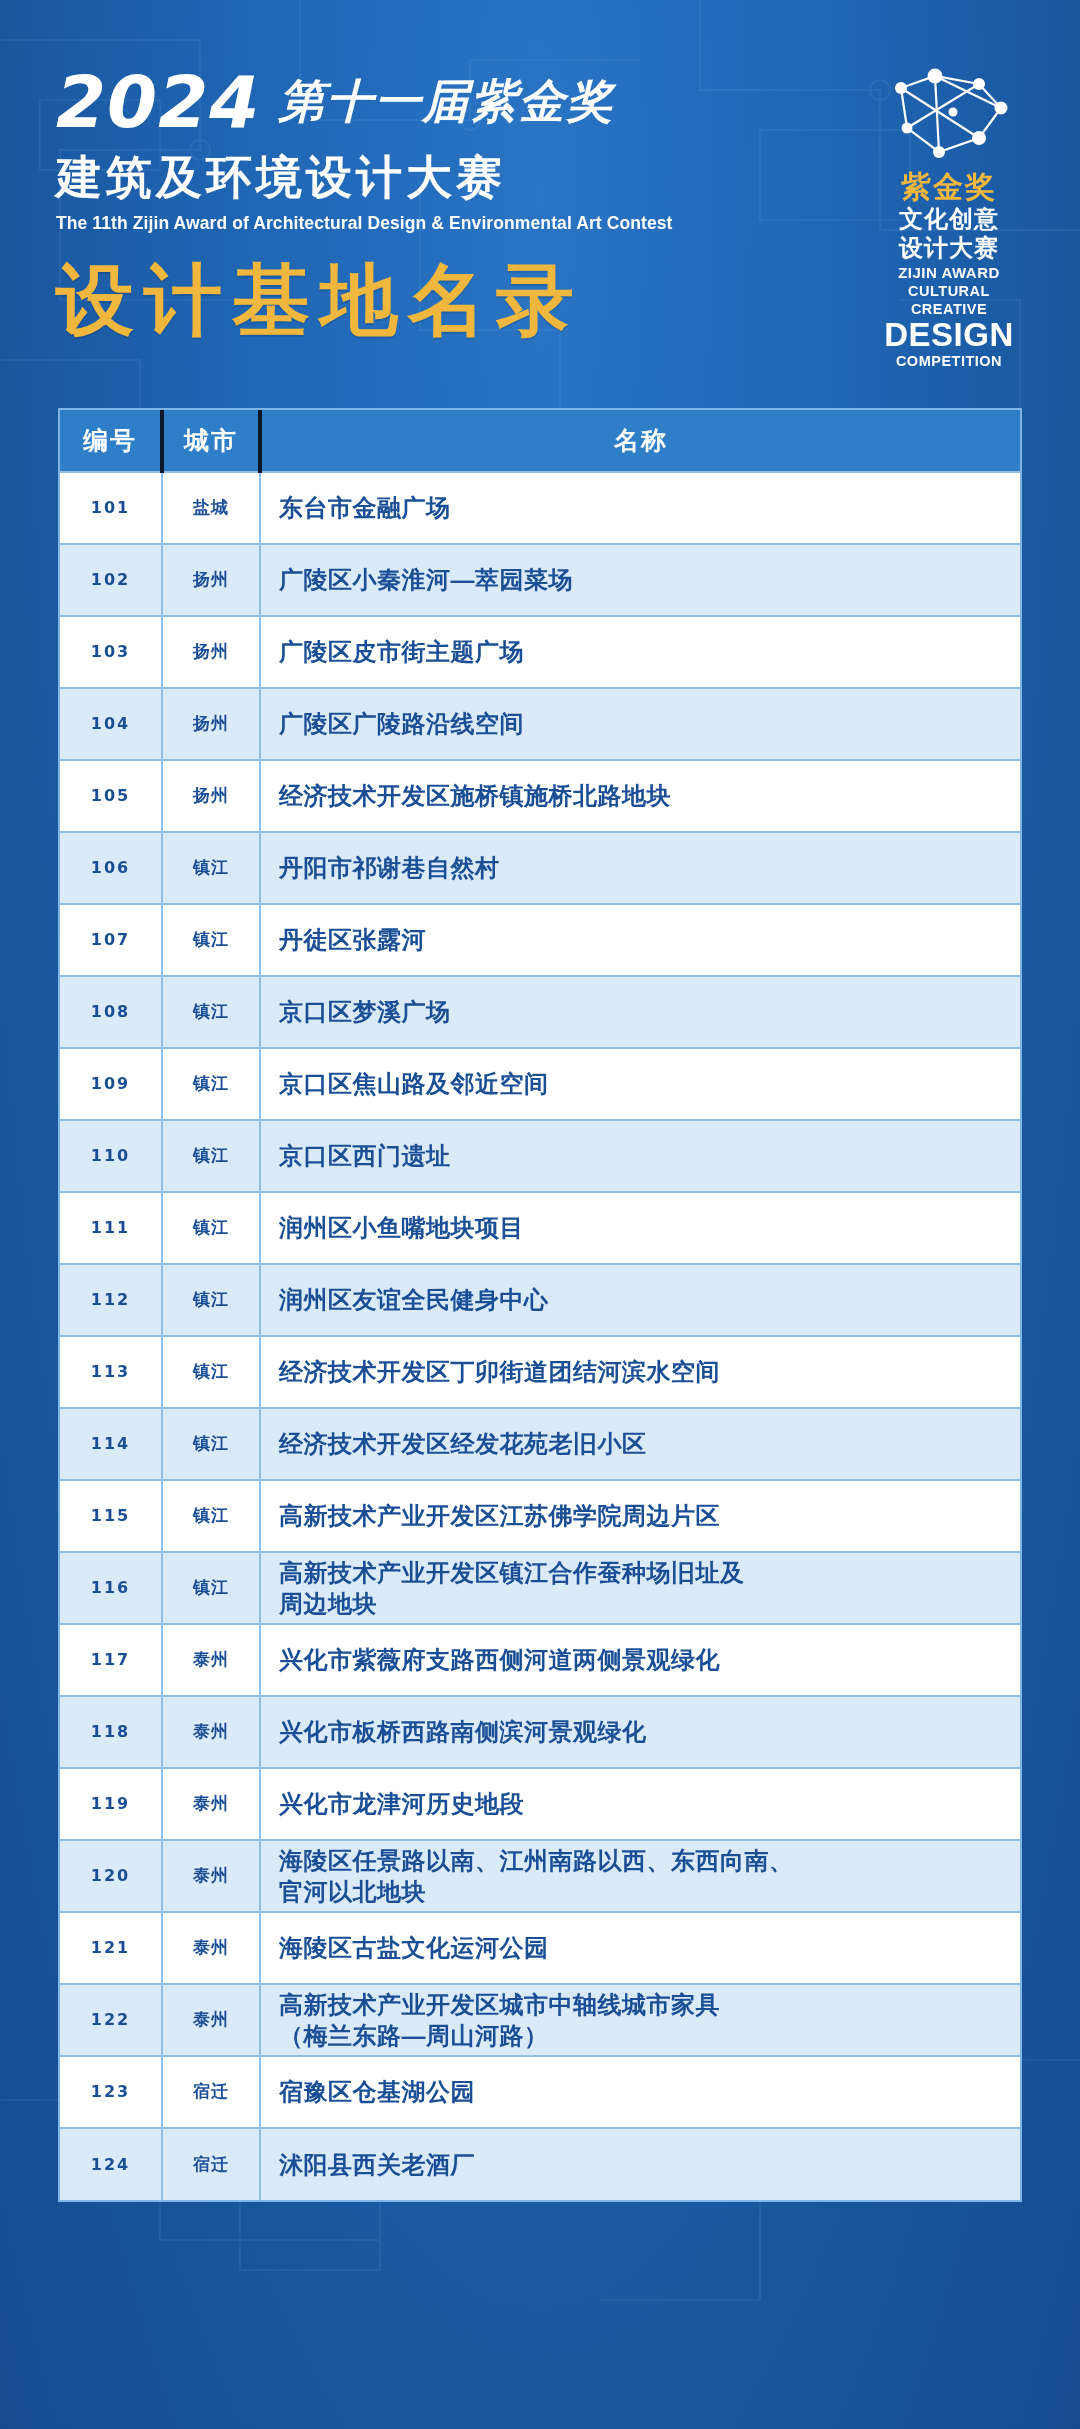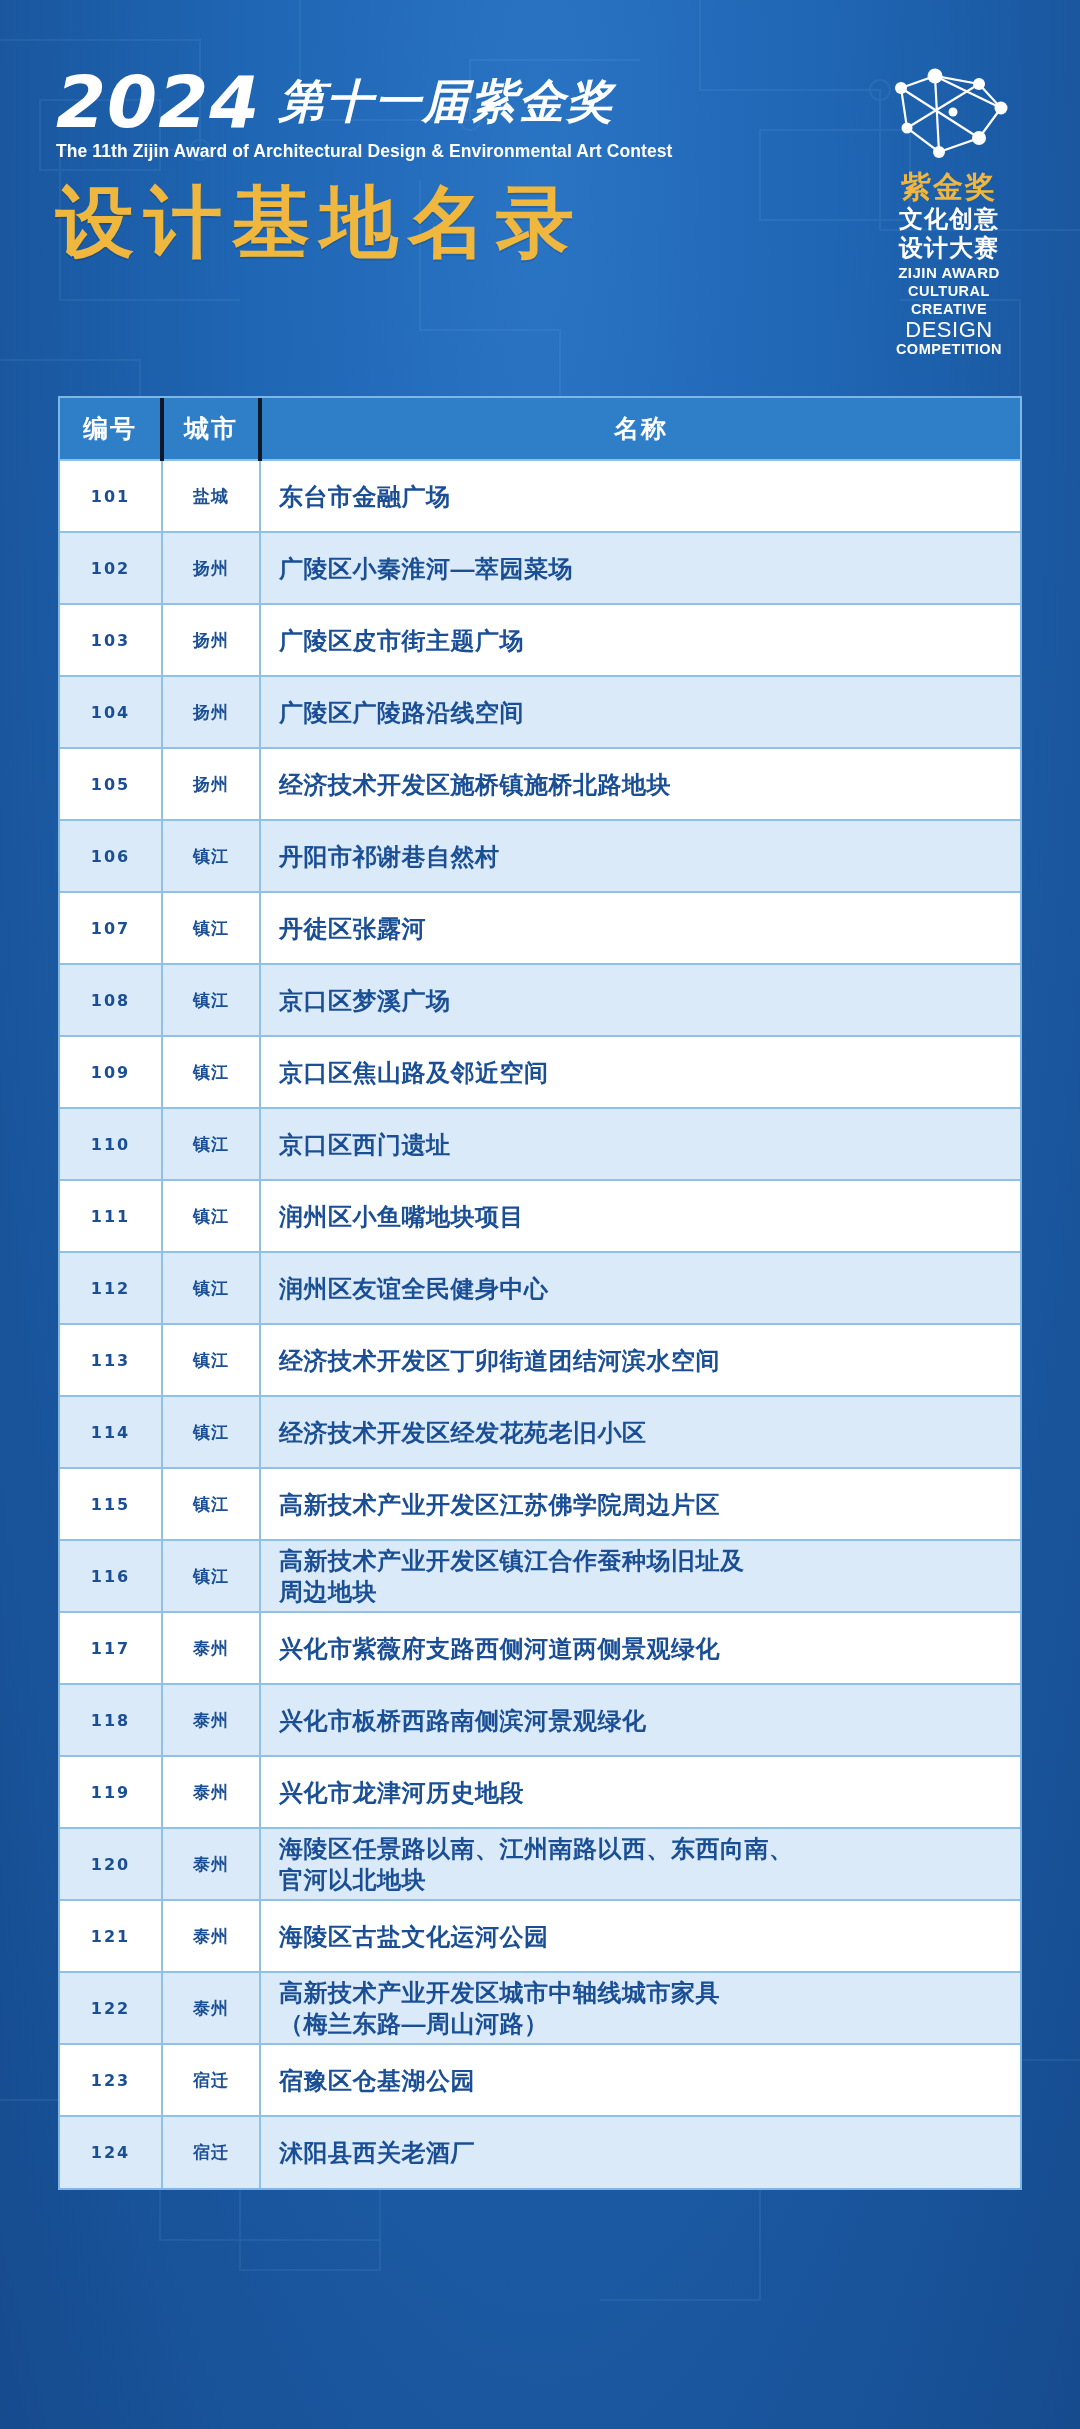--- a/index.html
+++ b/index.html
@@ -76,21 +76,21 @@
   }
   .line3-en {
     margin-top: 4px;
     font-size: 17.5px;
     font-weight: bold;
     color: #ffffff;
     letter-spacing: .1px;
     white-space: nowrap;
   }
   .big-title {
-    margin-top: 20px;
+    margin-top: 26px;
     font-size: 78px;
     font-weight: bold;
     color: #f0b73f;
     letter-spacing: 10px;
     line-height: 1.05;
     white-space: nowrap;
     text-shadow: 0 2px 0 rgba(0,0,0,.12);
   }
 
   .logo-block {
@@ -117,22 +117,22 @@
   }
   .logo-en1 {
     font-size: 15px;
     font-weight: bold;
     color: #ffffff;
     letter-spacing: .5px;
     line-height: 1.25;
     margin-top: 2px;
   }
   .logo-en-big {
-    font-size: 22px;
-    font-weight: normal;
+    font-size: 33px;
+    font-weight: bold;
     color: #ffffff;
     letter-spacing: .5px;
     line-height: 1.05;
   }
   .logo-en2 {
     font-size: 14.5px;
     font-weight: bold;
     color: #ffffff;
     letter-spacing: .5px;
     line-height: 1.2;
@@ -230,20 +230,21 @@
     </svg>
   </div>
 
   <div class="header">
     <div class="title-row">
       <div class="title-left">
         <div class="line1">
           <span class="year">2024</span>
           <span class="line1-cn">第十一届紫金奖</span>
         </div>
+        <div class="line2-cn">建筑及环境设计大赛</div>
         <div class="line3-en">The 11th Zijin Award of Architectural Design &amp; Environmental Art Contest</div>
         <div class="big-title">设计基地名录</div>
       </div>
 
       <div class="logo-block">
         <svg class="logo-mark" viewBox="0 0 132 104">
           <g stroke="#ffffff" stroke-width="2.2" fill="none">
             <path d="M18 26 L52 14 L96 22 L118 46 L96 76 L56 90 L24 66 Z"></path>
             <path d="M52 14 L56 90"></path>
             <path d="M18 26 L96 76"></path>

